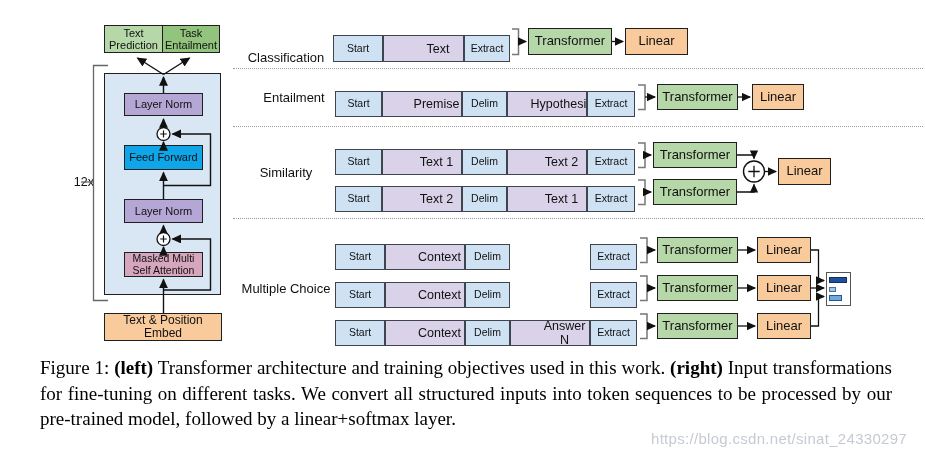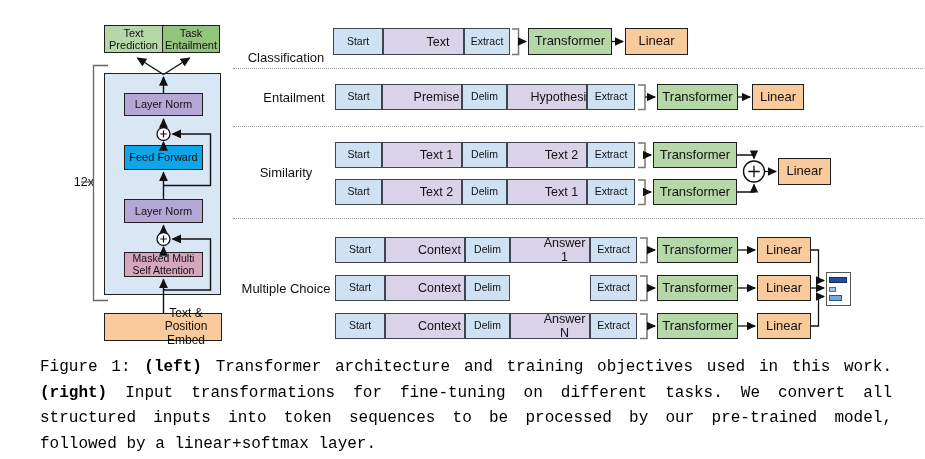--- a/index.html
+++ b/index.html
@@ -1,38 +1,38 @@
 <!DOCTYPE html>
 <html><head>
 <meta charset="utf-8">
 <style>
   html,body{margin:0;padding:0;background:#fff;}
   #fig{position:relative;width:925px;height:459px;background:#ffffff;overflow:hidden;
        font-family:"Liberation Sans",sans-serif;color:#111;}
   .bx{position:absolute;box-sizing:border-box;border:1.4px solid #1f1f1f;
       display:flex;align-items:center;justify-content:center;text-align:center;line-height:1.12;}
-  .tok{border:1.2px solid #3e454e;font-size:10.5px;}
+  .tok{border:1.2px solid #3e454e;font-size:10.5px;margin-top:7px;}
   .tok.big{font-size:12.5px;padding-left:29px;}
   .blue{background:#cfe2f3;}
   .purple{background:#d9d2e9;}
   .green{background:#b6d7a8;font-size:13px;}
   .orange{background:#f9cb9c;font-size:13px;}
   .headcell{font-size:11px;padding:1px;}
   .stackbx{left:124px;width:79px;font-size:11px;padding:0 2px;}
   .sec-label{position:absolute;width:104px;text-align:center;font-size:13px;color:#111;}
   .dots{position:absolute;left:233px;width:690px;height:0;border-top:1.5px dotted #9a9a9a;}
   .wires{position:absolute;left:0;top:0;pointer-events:none;z-index:6;}
   .lift{z-index:3;}
   #container-blue{position:absolute;box-sizing:border-box;left:104px;top:73px;width:117px;height:222px;
       background:#d9e7f5;border:1.5px solid #1f1f1f;z-index:1;}
   #bar-box{position:absolute;box-sizing:border-box;left:826px;top:272px;width:25px;height:34px;
       background:#fff;border:1.3px solid #555;z-index:3;}
   .pbar{position:absolute;box-sizing:border-box;}
   #caption{position:absolute;left:40px;top:355px;width:852px;
-      font-family:Liberation Mono, monospace;font-size:16px;line-height:25.5px;color:#000;text-align:justify;}
+      font-family:Liberation Serif, serif;font-size:19px;line-height:25.5px;color:#000;text-align:justify;}
   #watermark{position:absolute;right:18px;top:430px;font-size:15px;color:#c6cad2;
       font-family:"Liberation Sans",sans-serif;letter-spacing:.3px;}
 </style>
 </head>
 <body>
 
 <div id="fig">
 
   <div id="container-blue"></div>
 
@@ -48,21 +48,21 @@
   </div>
   <div class="bx stackbx lift" style="top:145px;height:25px;background:#0ea5e9;">
     <span>Feed Forward</span>
   </div>
   <div class="bx stackbx lift" style="top:199px;height:24px;background:#b4a7d6;">
     <span>Layer Norm</span>
   </div>
   <div class="bx stackbx lift" style="top:252px;height:25px;background:#d5a6bd;font-size:10.5px;">
     <span>Masked Multi Self Attention</span>
   </div>
-  <div class="bx lift" style="left:104px;top:313px;width:118px;height:28px;background:#f9cb9c;font-size:12px;padding-left:46px;">
+  <div class="bx lift" style="left:104px;top:313px;width:118px;height:28px;background:#f9cb9c;font-size:12px;">
     <span>Text &amp; Position Embed</span>
   </div>
 
   <div style="position:absolute;left:56px;top:175px;width:26px;text-align:right;font-size:12.5px;margin-left:12px;">12x</div>
 
   <div class="sec-label" style="left:234px;top:50px;">Classification</div>
   <div class="sec-label" style="left:242px;top:90px;">Entailment</div>
   <div class="sec-label" style="left:234px;top:165px;">Similarity</div>
   <div class="sec-label" style="left:234px;top:281px;">Multiple Choice</div>
 
@@ -96,21 +96,20 @@
   <div class="bx tok blue" style="left:462px;top:179px;width:45px;height:26px;">Delim</div>
   <div class="bx tok big purple" style="left:507px;top:179px;width:80px;height:26px;">Text 1</div>
   <div class="bx tok blue" style="left:587px;top:179px;width:48px;height:26px;">Extract</div>
   <div class="bx green" style="left:653px;top:179px;width:84px;height:26px;">Transformer</div>
 
   <div class="bx orange" style="left:778px;top:158px;width:53px;height:27px;">Linear</div>
 
   <div class="bx tok blue" style="left:335px;top:237px;width:50px;height:26px;">Start</div>
   <div class="bx tok big purple" style="left:385px;top:237px;width:80px;height:26px;">Context</div>
   <div class="bx tok blue" style="left:465px;top:237px;width:45px;height:26px;">Delim</div>
-  <div class="bx tok big purple" style="left:510px;top:237px;width:80px;height:26px;">Answer 1</div>
   <div class="bx tok blue" style="left:590px;top:237px;width:47px;height:26px;">Extract</div>
   <div class="bx green" style="left:657px;top:237px;width:81px;height:26px;">Transformer</div>
   <div class="bx orange" style="left:757px;top:237px;width:54px;height:26px;">Linear</div>
 
   <div class="bx tok blue" style="left:335px;top:275px;width:50px;height:26px;">Start</div>
   <div class="bx tok big purple" style="left:385px;top:275px;width:80px;height:26px;">Context</div>
   <div class="bx tok blue" style="left:465px;top:275px;width:45px;height:26px;">Delim</div>
   <div class="bx tok blue" style="left:590px;top:275px;width:47px;height:26px;">Extract</div>
   <div class="bx green" style="left:657px;top:275px;width:81px;height:26px;">Transformer</div>
   <div class="bx orange" style="left:757px;top:275px;width:54px;height:26px;">Linear</div>
@@ -203,14 +202,15 @@
       <path d="M811,250 H818.5 V280.5 H824" marker-end="url(#ah)"></path>
       <path d="M811,288 H824" marker-end="url(#ah)"></path>
       <path d="M811,326 H818.5 V296.5 H824" marker-end="url(#ah)"></path>
     </g>
   </svg>
 
   <div id="caption">
     <span>Figure 1: </span><b>(left)</b><span> Transformer architecture and training objectives used in this work. </span><b>(right)</b><span> Input transformations for fine-tuning on different tasks.  We convert all structured inputs into token sequences to be processed by our pre-trained model, followed by a linear+softmax layer.</span>
   </div>
 
+  <div id="watermark">https://blog.csdn.net/sinat_24330297</div>
 
 </div>
 
 </body></html>

